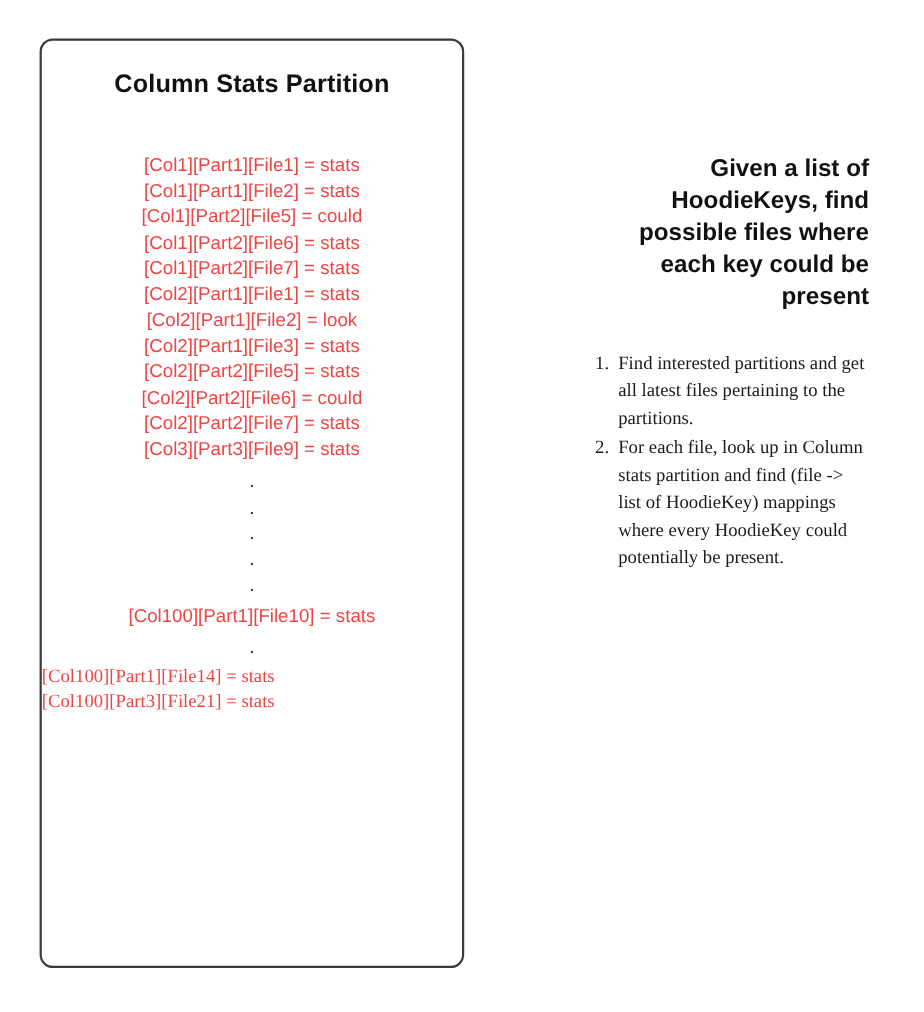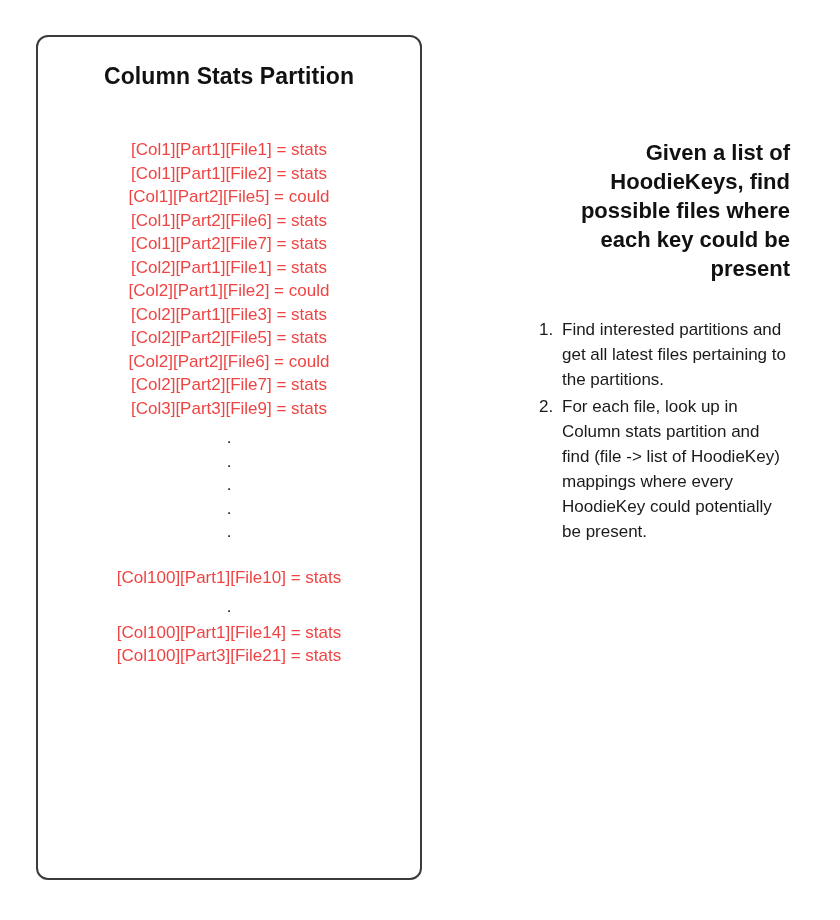--- a/index.html
+++ b/index.html
@@ -61,26 +61,26 @@
     text-align: center;
   }
   .dot-row {
     font-size: 17px;
     line-height: 23.5px;
     color: #1a1a1a;
     height: 23.5px;
   }
 
   .entries-b {
-    margin-top: 22px;
+    margin-top: 4px;
     text-align: center;
   }
   .entries-c {
     margin-top: 0px;
-    text-align: center;
+    font-family: Liberation Serif, serif;
   }
 
   
   .right {
     position: absolute;
     left: 530px;
     top: 138px;
     width: 260px;
   }
 
@@ -89,20 +89,21 @@
     font-weight: bold;
     line-height: 29px;
     text-align: right;
     color: #111111;
   }
 
   .steps {
     margin: 34px 0 0 0;
     padding-left: 28px;
     list-style-type: decimal;
+    font-family: Liberation Serif, serif;
   }
   .steps li {
     font-size: 17px;
     line-height: 25px;
     color: #1a1a1a;
     margin-bottom: 2px;
     padding-left: 4px;
   }
 </style>
 </head>
@@ -113,21 +114,21 @@
   <div class="panel">
     <div class="panel-title">Column Stats Partition</div>
 
     <div class="entries">
       <div class="entry">[Col1][Part1][File1] = stats</div>
       <div class="entry">[Col1][Part1][File2] = stats</div>
       <div class="entry">[Col1][Part2][File5] = could</div>
       <div class="entry">[Col1][Part2][File6] = stats</div>
       <div class="entry">[Col1][Part2][File7] = stats</div>
       <div class="entry">[Col2][Part1][File1] = stats</div>
-      <div class="entry">[Col2][Part1][File2] = could</div>
+      <div class="entry">[Col2][Part1][File2] = look</div>
       <div class="entry">[Col2][Part1][File3] = stats</div>
       <div class="entry">[Col2][Part2][File5] = stats</div>
       <div class="entry">[Col2][Part2][File6] = could</div>
       <div class="entry">[Col2][Part2][File7] = stats</div>
       <div class="entry">[Col3][Part3][File9] = stats</div>
     </div>
 
     <div class="dots">
       <div class="dot-row">.</div>
       <div class="dot-row">.</div>

